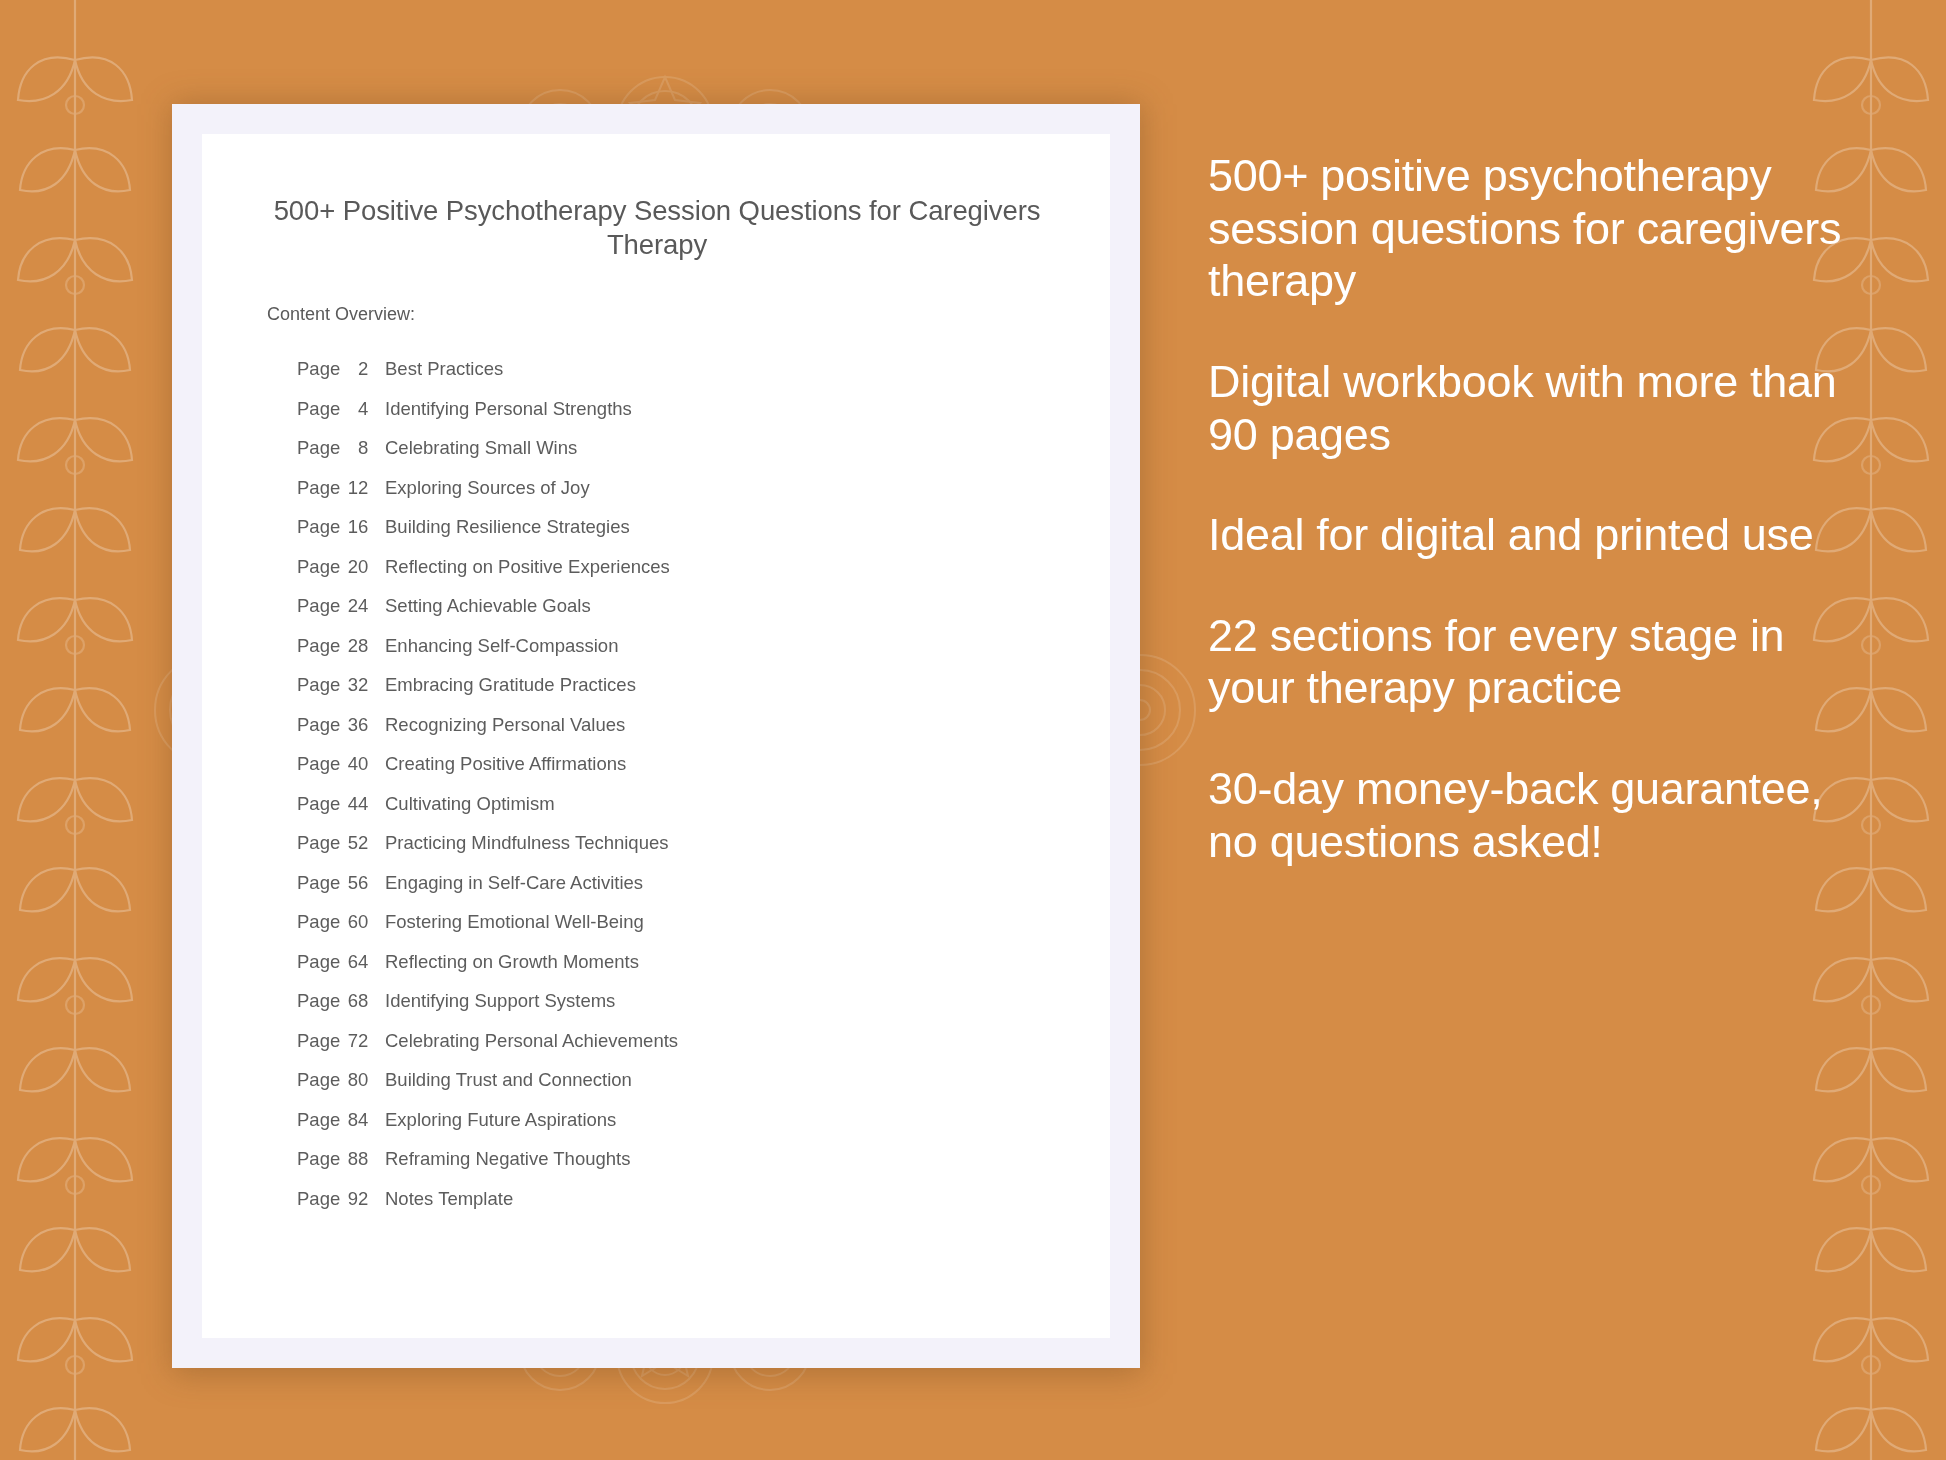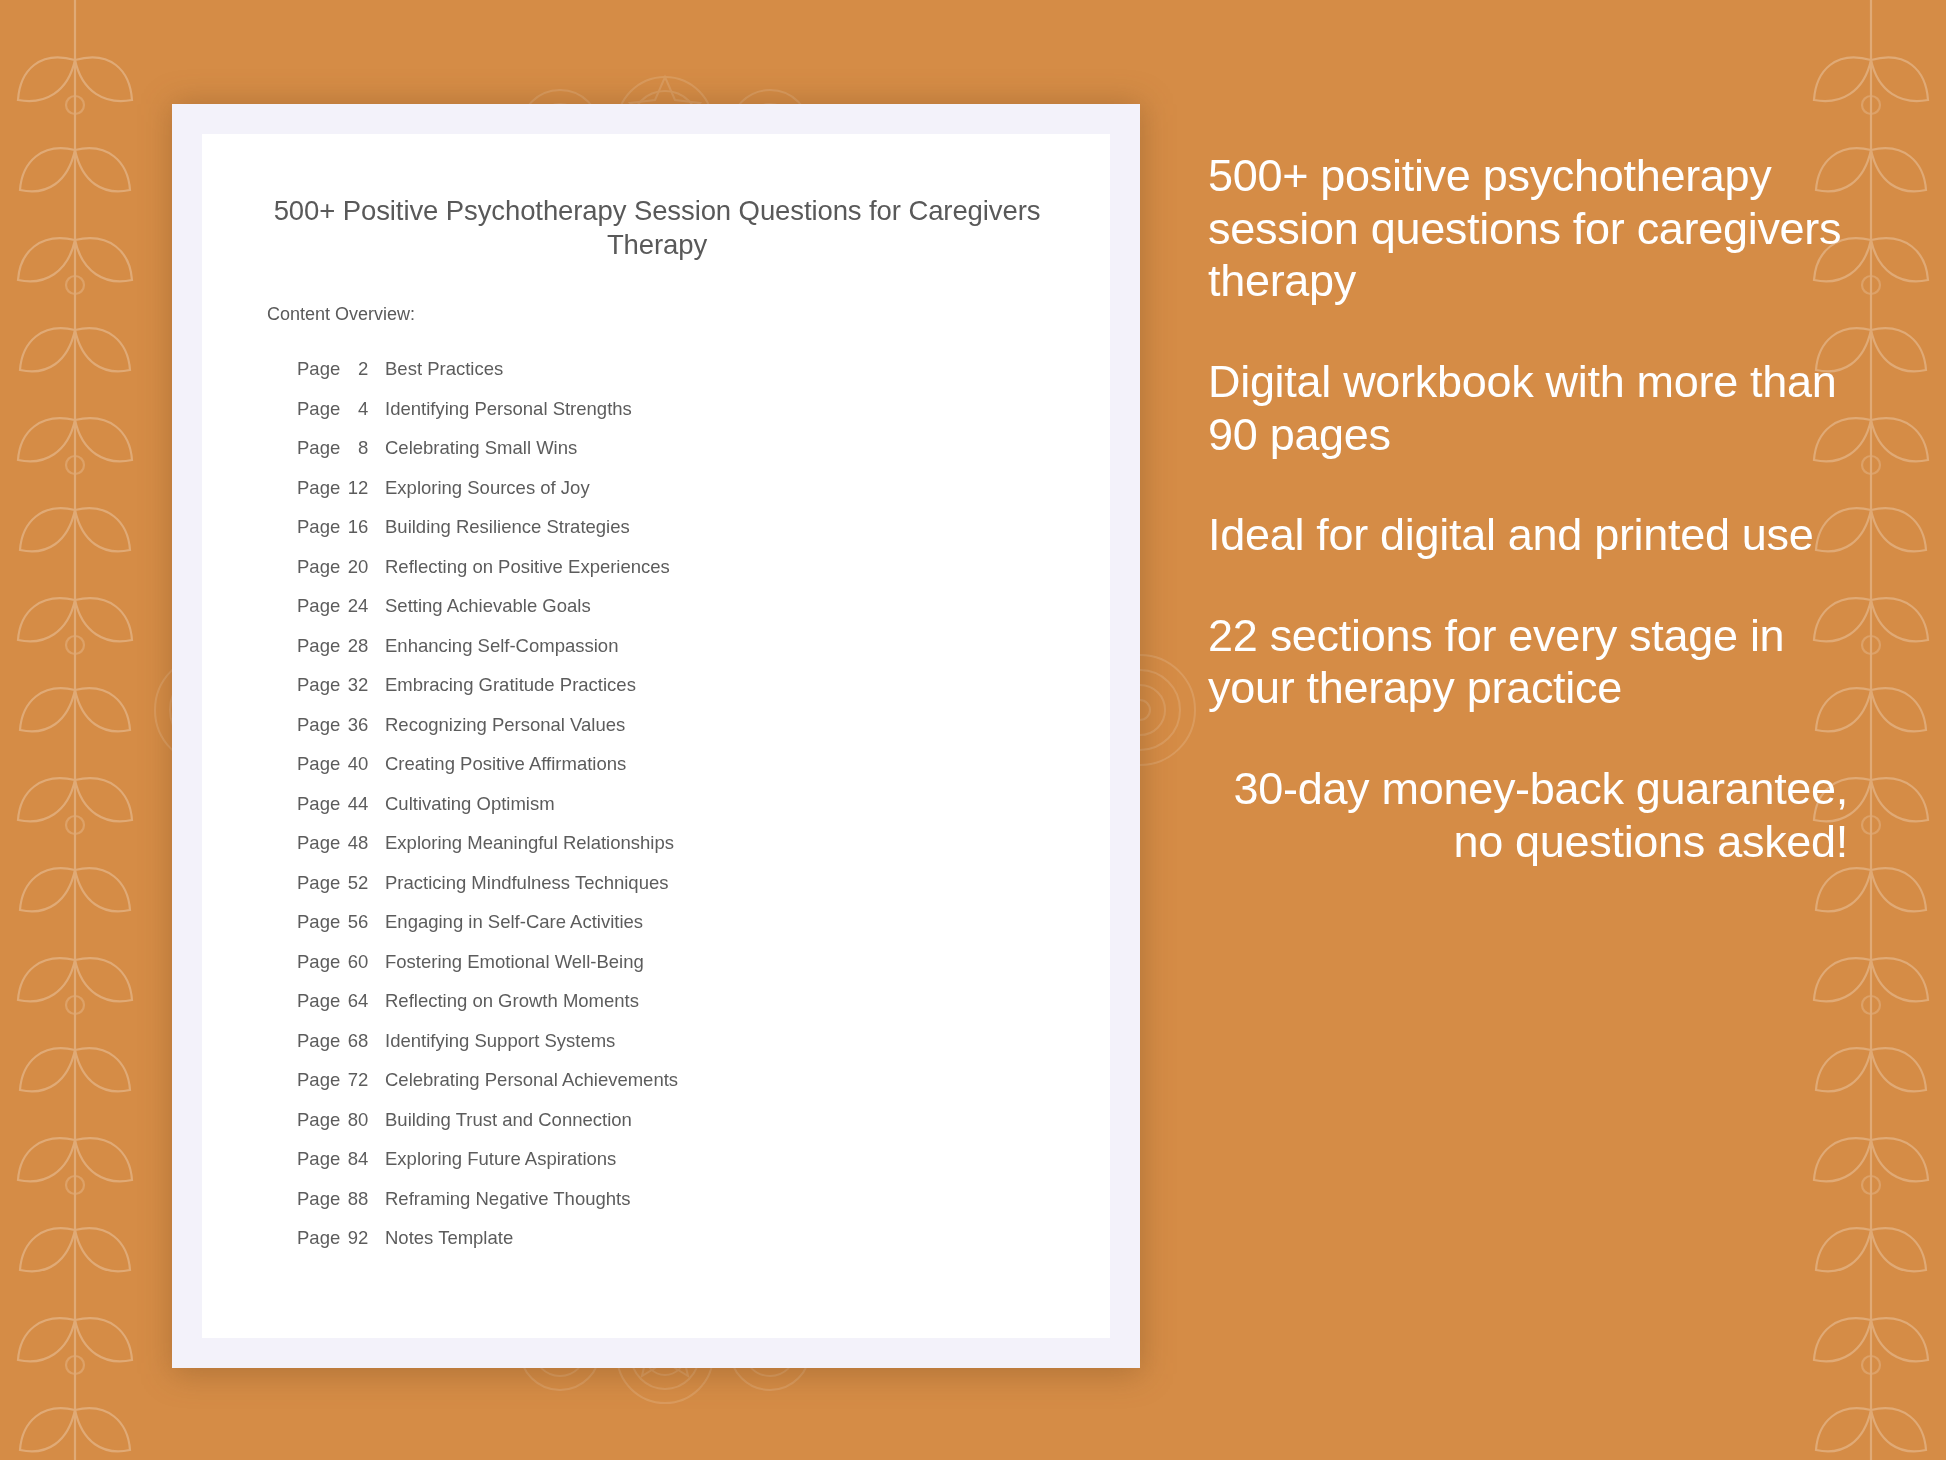--- a/index.html
+++ b/index.html
@@ -119,21 +119,21 @@
     width: 640px;
     color: #ffffff;
   }
   .bullet {
     font-size: 45px;
     line-height: 1.17;
     margin-bottom: 48px;
     font-family: "Liberation Sans", sans-serif;
     letter-spacing: -0.3px;
   }
-  .bullet:last-child { margin-bottom: 0; text-align: right; }
+  .bullet:last-child { margin-bottom: 0; }
 </style>
 </head>
 <body>
 
 <div class="floral left">
   <svg width="150" height="1460" viewBox="0 0 150 1460" xmlns="http://www.w3.org/2000/svg">
     <g fill="none" stroke="#ffffff" stroke-width="2.2" opacity="0.85">
       <path d="M75 0 C75 120 75 240 75 1460"></path>
       <g>
         <path d="M75 60 C40 50 20 70 18 100 C45 105 68 92 75 60Z"></path>
@@ -337,24 +337,20 @@
         </div>
         <div class="toc-row">
           <span class="toc-page"><span class="pg-label">Page</span><span class="pg-num">40</span></span>
           <span class="toc-title">Creating Positive Affirmations</span>
         </div>
         <div class="toc-row">
           <span class="toc-page"><span class="pg-label">Page</span><span class="pg-num">44</span></span>
           <span class="toc-title">Cultivating Optimism</span>
         </div>
         <div class="toc-row">
-          <span class="toc-page"><span class="pg-label">Page</span><span class="pg-num">48</span></span>
-          <span class="toc-title">Exploring Meaningful Relationships</span>
-        </div>
-        <div class="toc-row">
           <span class="toc-page"><span class="pg-label">Page</span><span class="pg-num">52</span></span>
           <span class="toc-title">Practicing Mindfulness Techniques</span>
         </div>
         <div class="toc-row">
           <span class="toc-page"><span class="pg-label">Page</span><span class="pg-num">56</span></span>
           <span class="toc-title">Engaging in Self-Care Activities</span>
         </div>
         <div class="toc-row">
           <span class="toc-page"><span class="pg-label">Page</span><span class="pg-num">60</span></span>
           <span class="toc-title">Fostering Emotional Well-Being</span>

